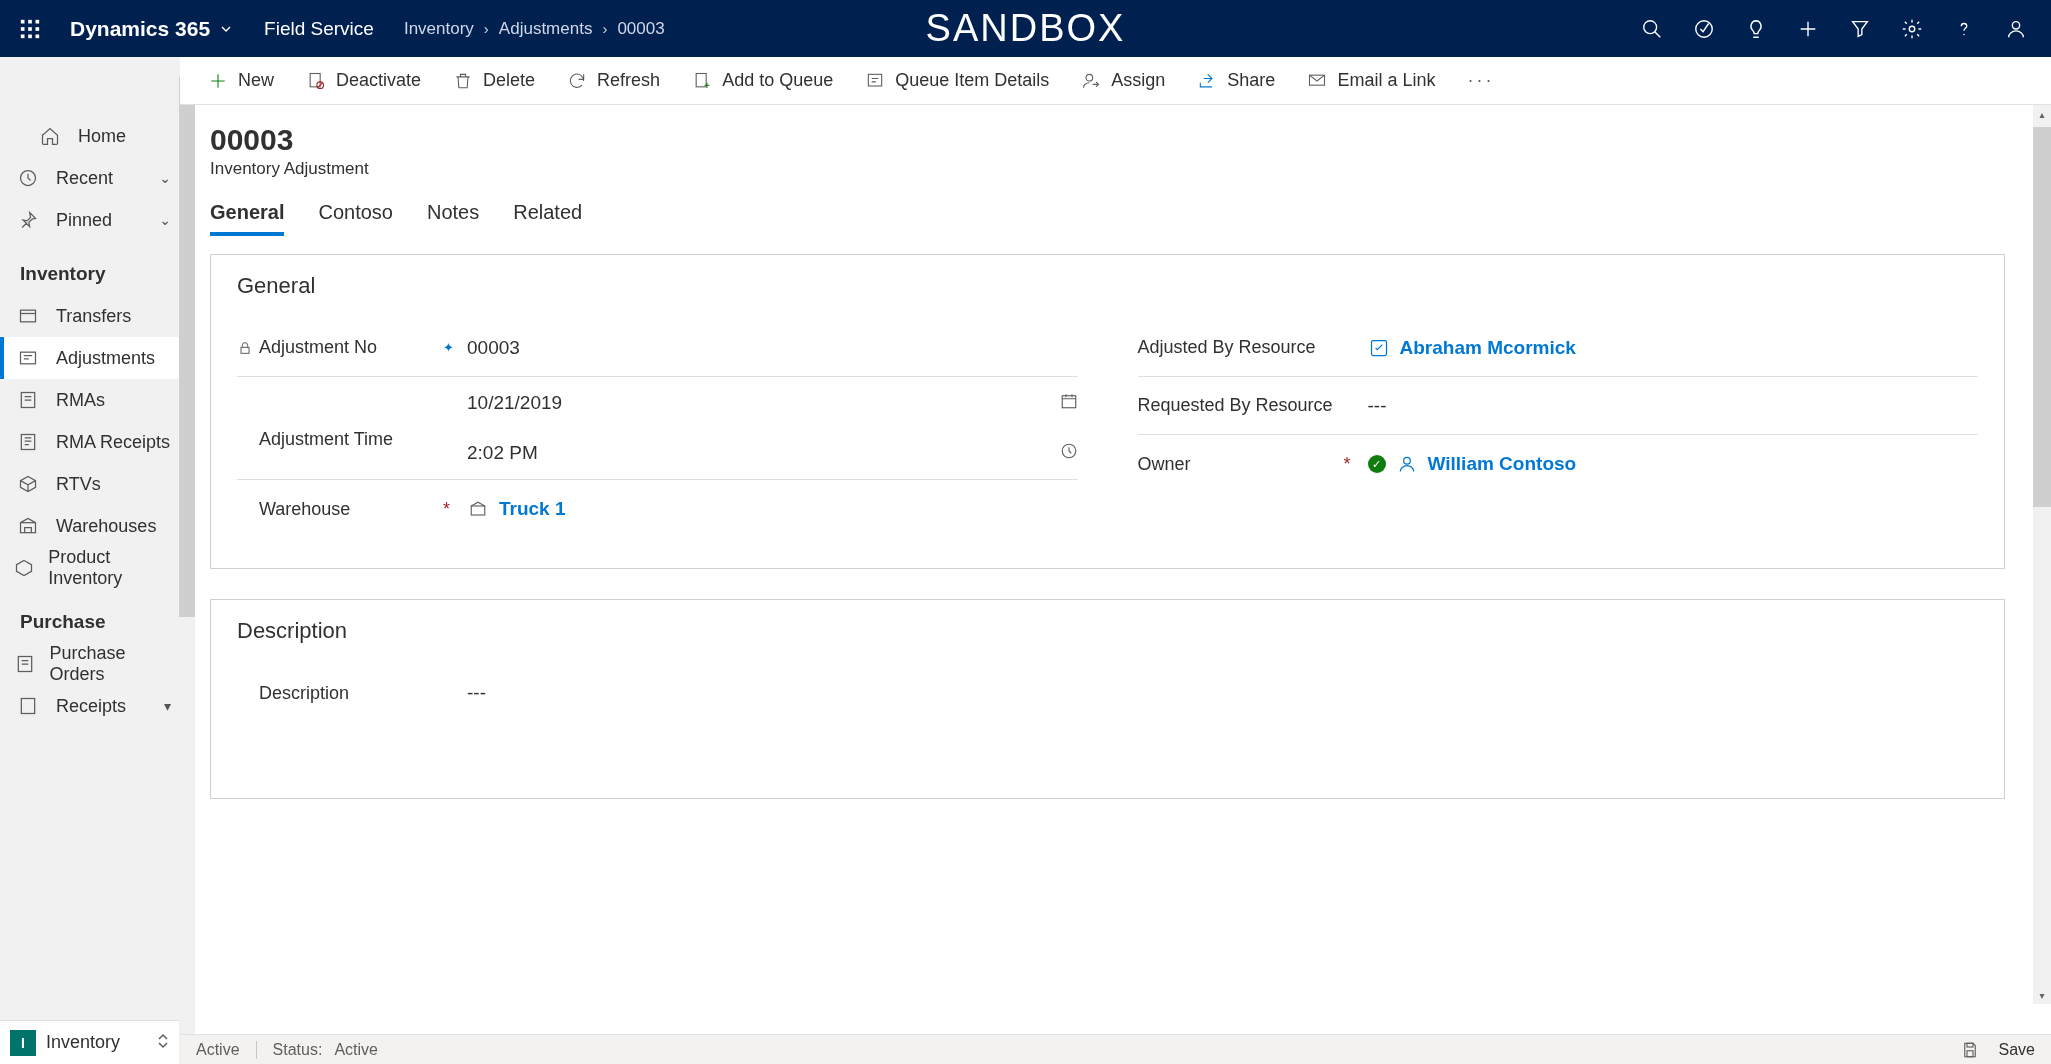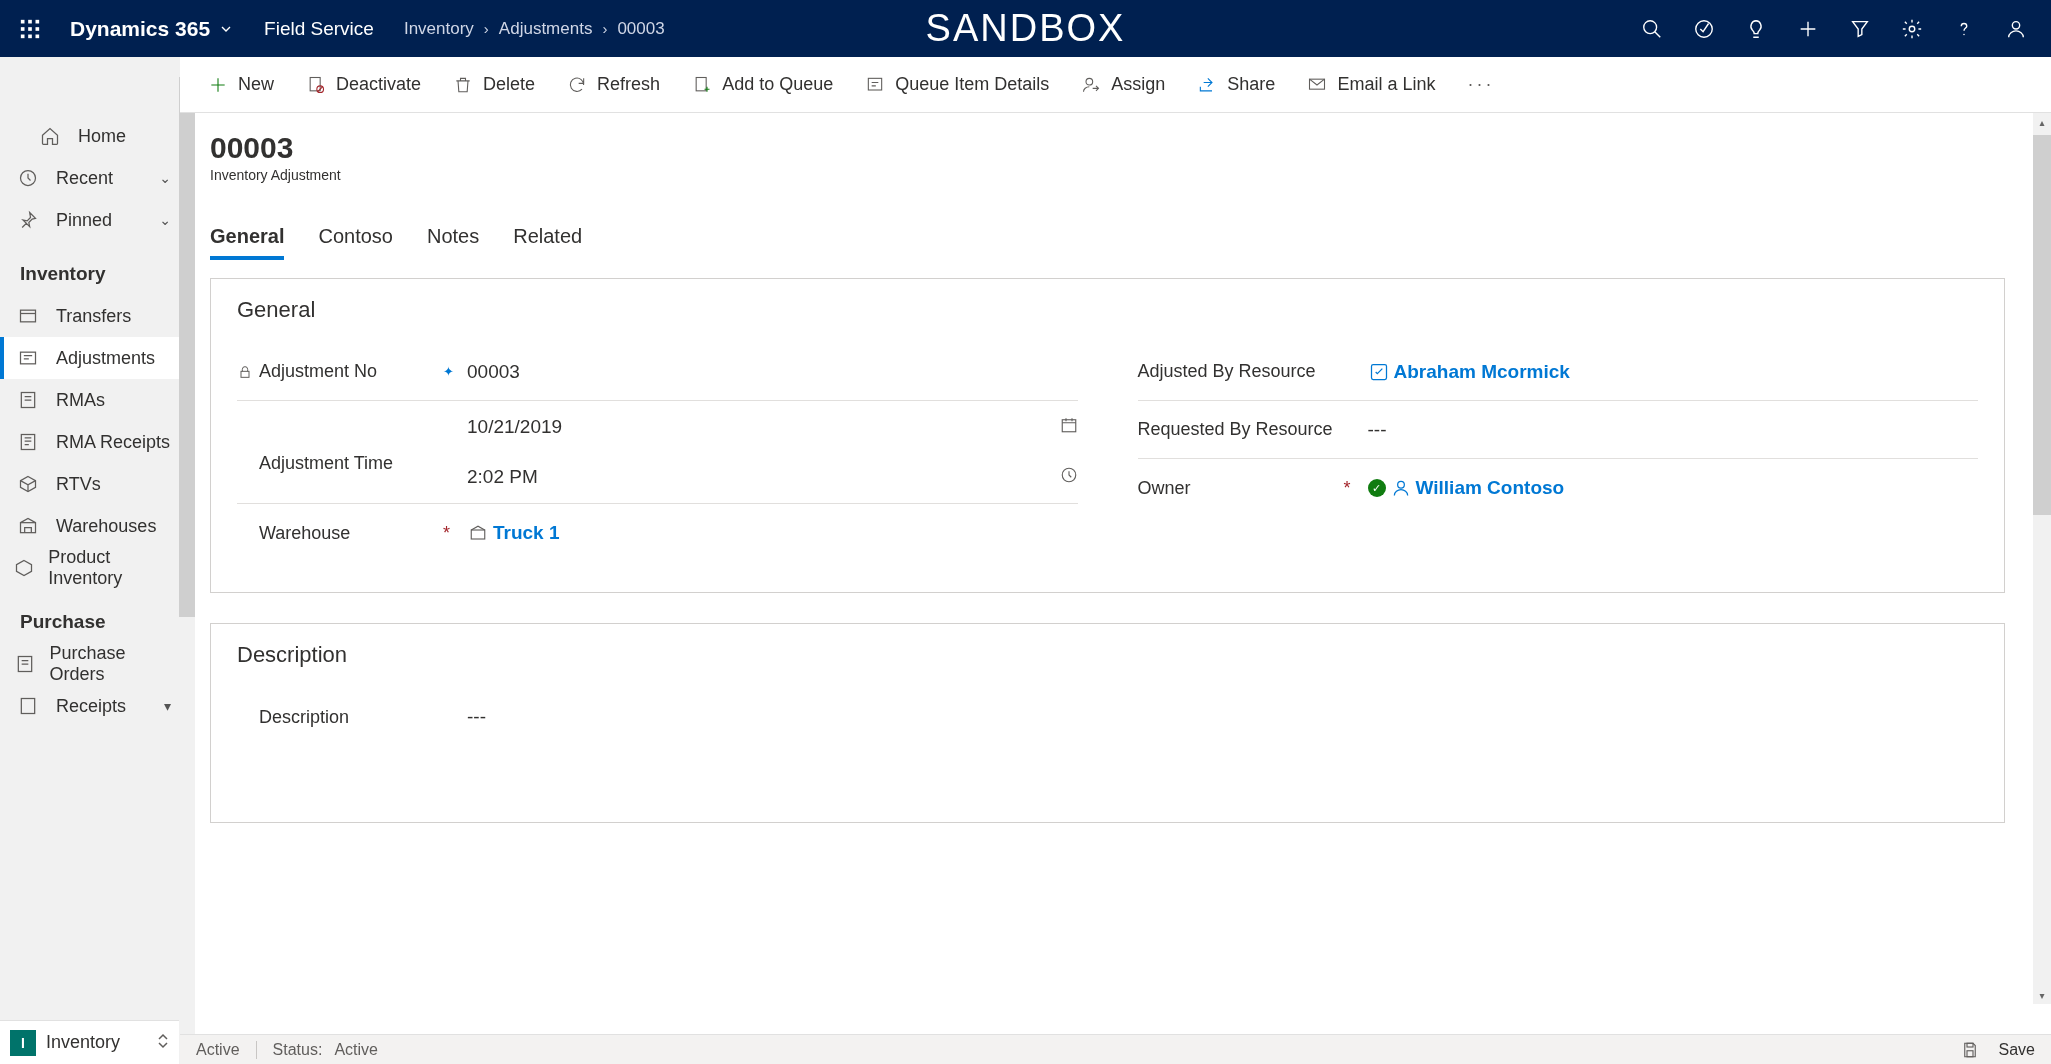--- a/index.html
+++ b/index.html
@@ -42,52 +42,52 @@
   .sb-icon-slot.left { width:56px; margin-right:0;}
   .sb-group-header { font-size:19px; font-weight:600; padding: 22px 0 10px 0; }
   .sb-chevron { margin-left:auto; font-size:14px; color:#555;}
   .sb-areapicker { margin-top:auto; height:44px; background:#fff; border-top:1px solid #e1e1e1; display:flex; align-items:center; padding:0 10px; cursor:pointer;}
   .sb-area-badge { width:26px; height:26px; background:#00736a; color:#fff; display:flex; align-items:center; justify-content:center; font-size:14px; font-weight:600; margin-right:10px;}
   .sb-area-label { font-size:18px; }
   .sb-area-updown { margin-left:auto; font-size:14px; color:#555;}
 
   
   .main { flex:1; display:flex; flex-direction:column; position:relative; }
-  .cmdbar { height:56px; border-bottom:1px solid #e1e1e1; display:flex; align-items:center; padding: 0 14px; gap:4px; background:#fff;}
+  .cmdbar { height:48px; border-bottom:1px solid #e1e1e1; display:flex; align-items:center; padding: 0 14px; gap:4px; background:#fff;}
   .cmd { display:flex; align-items:center; height:40px; padding:0 14px; cursor:pointer; font-size:18px; color:#323130; gap:10px; }
   .cmd.new { color:#323130; }
   .cmd.new .cmd-icon svg { stroke:#107c10; }
   .cmd-icon { width:20px; height:20px; display:flex; align-items:center; justify-content:center;}
   .cmd-icon svg { width:20px; height:20px; stroke:#605e5c; fill:none; stroke-width:1.3;}
   .cmd-overflow { margin-left:4px; padding:0 10px; cursor:pointer; color:#605e5c; font-size:18px; letter-spacing:3px;}
 
   
   .content { flex:1; overflow:hidden; position:relative; padding: 18px 46px 0 30px; }
   .rec-title { font-size:30px; font-weight:600; }
-  .rec-subtitle { font-size:14px; color:#323130; margin-top:2px; margin-bottom:42px;}
+  .rec-subtitle { font-size:17px; color:#323130; margin-top:2px; margin-bottom:22px;}
   .tabs { display:flex; gap:34px; font-size:20px; border-bottom: none; margin-bottom:18px;}
   .tab { cursor:pointer; padding-bottom:8px; }
   .tab.active { font-weight:600; border-bottom:4px solid #0078d4; }
   .section { border:1px solid #d2d0ce; padding:18px 26px 30px 26px; margin-bottom:30px; }
   .section-title { font-size:22px; color:#323130; margin-bottom:20px;}
   .two-col { display:flex; gap:60px; }
   .col { flex:1; }
   .field-row { display:flex; align-items:center; min-height:58px; border-bottom:1px solid #e1dfdd; padding:6px 0; position:relative;}
   .field-row.no-border { border-bottom:none;}
   .fld-label-col { width:206px; display:flex; align-items:center; gap:6px; font-size:18px; color:#323130;}
   .fld-label-col.tall { align-items:flex-end; padding-top:22px;}
   .fld-marker { width:14px; text-align:left; font-size:18px;}
   .fld-marker.req { color:#a4262c;}
   .fld-marker.rec { color:#0078d4; font-size:13px;}
   .fld-value-col { flex:1; display:flex; flex-direction:column; gap:10px; font-size:19px; padding-left:10px;}
   .val-row { display:flex; align-items:center; justify-content:space-between; min-height:40px;}
   .val-text { color:#323130; }
   .link { color:#0078d4; font-weight:600; cursor:pointer;}
   .lookup-icon { width:22px; height:22px; display:inline-flex; align-items:center; justify-content:center;}
-  .lookup-wrap { display:flex; align-items:center; gap:4px;text-align:center;}
+  .lookup-wrap { display:flex; align-items:center; gap:10px;text-align:center;}
   .empty-val { color:#323130; }
   .status-dot { width:18px; height:18px; border-radius:50%; background:#107c10; display:inline-flex; align-items:center; justify-content:center;}
   .status-dot::after { content:"✓"; color:#fff; font-size:11px;}
   .mini-icon { font-size:18px; color:#605e5c; cursor:pointer;}
 
   .scroll-right { position:absolute; right:0; top:0; bottom:30px; width:18px; background:#f1f1f1;}
   .scroll-right .arrow-up { position:absolute; top:0; width:18px; height:18px; display:flex; align-items:center; justify-content:center; font-size:10px; color:#666;}
   .scroll-right .thumb { position:absolute; top:22px; width:18px; height:380px; background:#cfcfcf;}
   .scroll-right .arrow-down { position:absolute; bottom:0; width:18px; height:18px; display:flex; align-items:center; justify-content:center; font-size:10px; color:#666;}
 

